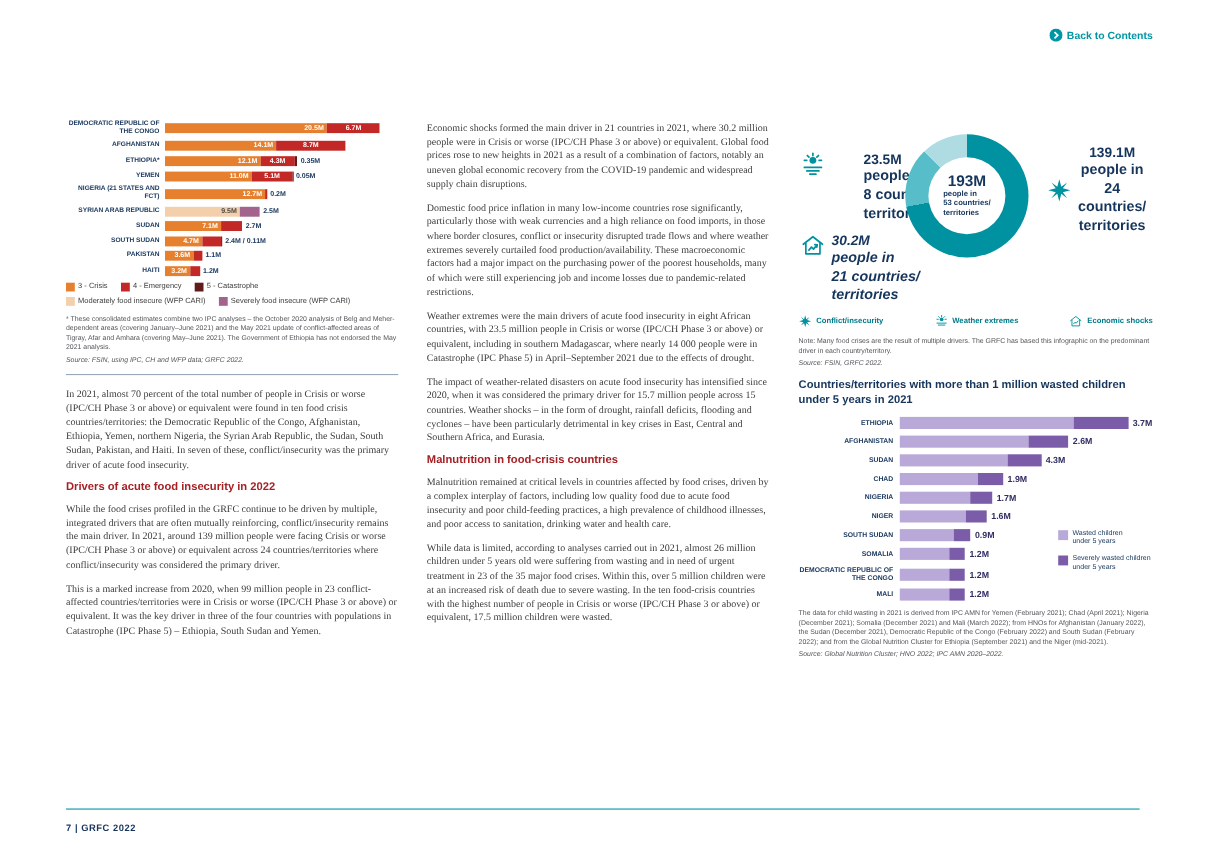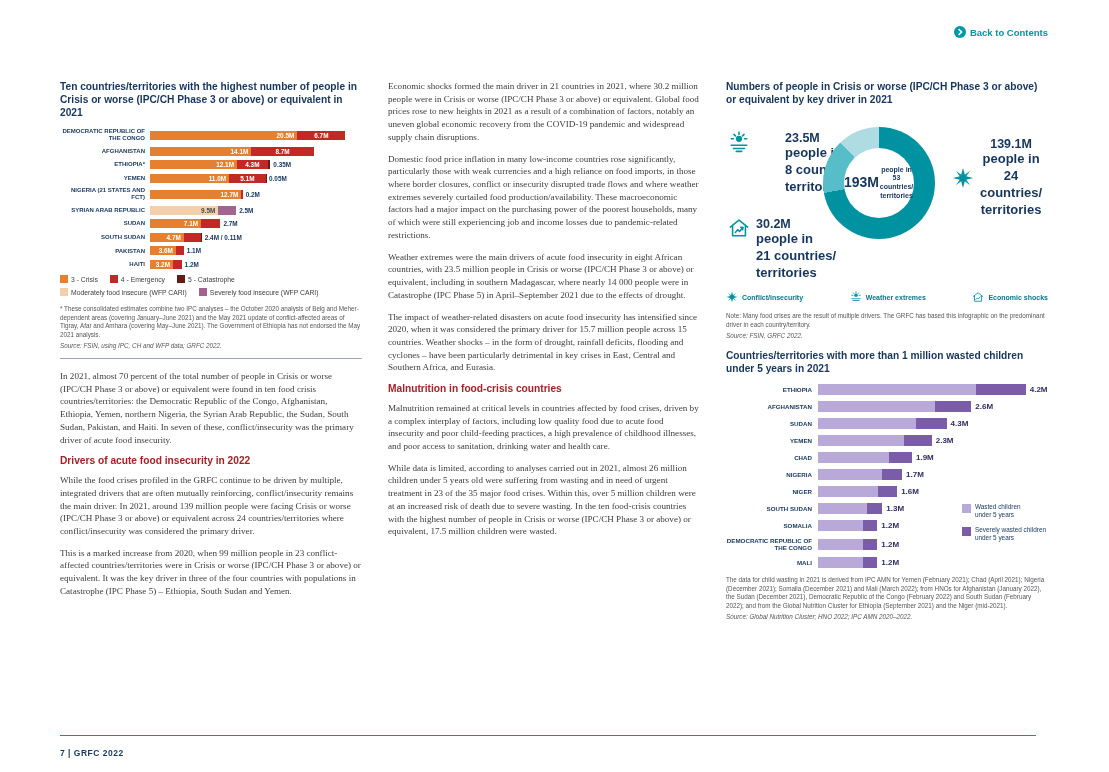--- a/index.html
+++ b/index.html
@@ -1,18 +1,18 @@
 <!DOCTYPE html>
 <html><head>
 <meta charset="utf-8">
 <style>
   * { margin:0; padding:0; box-sizing:border-box; }
   html,body { background:#ffffff; }
   body { width:1109px; height:772px; font-family:"Liberation Sans",sans-serif; color:#3C3C3B; }
-  .page { position:relative; width:1109px; height:772px; overflow:hidden; padding:8px 61px 0 60px; background:#fff; }
+  .page { position:relative; width:1109px; height:772px; overflow:hidden; padding:38px 61px 0 60px; background:#fff; }
 
   
   .back-link { position:absolute; top:26px; right:61px; display:flex; align-items:center; gap:4px;
     color:#0096A5; font-weight:bold; font-size:9.5px; cursor:pointer; }
 
   
   .columns { display:grid; grid-template-columns:302px 312px 322px; column-gap:26px; margin-top:72px; }
 
   .chart-title { font-size:10.2px; font-weight:bold; color:#16355C; line-height:1.28; margin-bottom:9px; }
   .red-heading { font-size:10.2px; font-weight:bold; color:#A62125; line-height:1.25; margin:2px 0 6px 0; }
@@ -32,26 +32,26 @@
   .hout { font-size:6.4px; font-weight:bold; color:#16355C; margin-left:3px; white-space:nowrap; }
 
   .leg { display:flex; flex-wrap:wrap; gap:5px 12px; margin:6px 0 9px 0; }
   .leg-item { display:flex; align-items:center; gap:3px; font-size:6.8px; color:#3C3C3B; }
   .leg-sq { width:8px; height:8px; flex:0 0 8px; }
 
   
   .infographic { position:relative; height:172px; margin-bottom:2px; }
   .donut { position:absolute; left:97px; top:12px; width:112px; height:112px; border-radius:50%; }
   .donut-hole { position:absolute; inset:21px; background:#fff; border-radius:50%;
-    display:flex; flex-direction:row; align-items:center; justify-content:center; text-align:center; }
+    display:flex; flex-direction:column; align-items:center; justify-content:center; }
   .donut-val { font-size:14px; font-weight:bold; color:#16355C; line-height:1.1; }
   .donut-sub { font-size:7px; font-weight:bold; color:#16355C; line-height:1.25; white-space:pre-line; }
   .stat { position:absolute; display:flex; gap:6px; align-items:flex-start; }
-  .stat-weather { left:2px; top:16px;gap:35px; }
-  .stat-economic { left:2px; top:102px; }
+  .stat-weather { left:2px; top:28px;gap:35px; }
+  .stat-economic { left:2px; top:102px;font-style:italic; }
   .stat-conflict { right:10px; top:22px; flex-direction:row; align-items:center; text-align:center; width:86px; }
   .stat-val { font-size:12.5px; font-weight:bold; color:#16355C; line-height:1.15; }
   .stat-sub { font-size:13px; font-weight:bold; color:#16355C; line-height:1.3; white-space:pre-line; }
   .driver-legend { display:flex; justify-content:space-between; align-items:center; margin:4px 0 9px 0; }
   .dleg-item { display:flex; align-items:center; gap:4px; font-size:7px; font-weight:bold; color:#007A8A; }
 
   
   .wchart { position:relative; margin:4px 0 8px 0; }
   .wrow { display:flex; align-items:center; margin-bottom:6px; }
   .wlabel { width:92px; padding-right:6px; font-size:6.2px; font-weight:bold; color:#16355C; text-align:right; line-height:1.15; }
@@ -79,21 +79,20 @@
     <svg class="icon12" viewBox="0 0 12 12">
       <circle cx="6" cy="6" r="6" fill="#0096A5"></circle>
       <path d="M4.6 3.2 L7.6 6 L4.6 8.8" stroke="#fff" stroke-width="1.6" fill="none"></path>
     </svg>
     <span>Back to Contents</span>
   </div>
 
   <div class="columns">
 
     <div class="col">
-      <h3 class="chart-title">Ten countries/territories with the highest number of people in Crisis or worse (IPC/CH Phase 3 or above) or equivalent in 2021</h3>
       <div class="hchart" id="phase-chart">
           <div class="hrow">
             <div class="hlabel">DEMOCRATIC REPUBLIC OF THE CONGO</div>
             <div class="htrack">
               <div class="hseg seg-crisis" style="width: 69.4915%; background: rgb(230, 128, 46);">20.5M</div>
               <div class="hseg seg-emergency" style="width: 22.7119%; background: rgb(194, 40, 38);">6.7M</div>
             </div>
           </div>
           <div class="hrow">
             <div class="hlabel">AFGHANISTAN</div>
@@ -205,21 +204,20 @@
       <p class="body-p">Economic shocks formed the main driver in 21 countries in 2021, where 30.2 million people were in Crisis or worse (IPC/CH Phase 3 or above) or equivalent. Global food prices rose to new heights in 2021 as a result of a combination of factors, notably an uneven global economic recovery from the COVID-19 pandemic and widespread supply chain disruptions.</p>
       <p class="body-p">Domestic food price inflation in many low-income countries rose significantly, particularly those with weak currencies and a high reliance on food imports, in those where border closures, conflict or insecurity disrupted trade flows and where weather extremes severely curtailed food production/availability. These macroeconomic factors had a major impact on the purchasing power of the poorest households, many of which were still experiencing job and income losses due to pandemic-related restrictions.</p>
       <p class="body-p">Weather extremes were the main drivers of acute food insecurity in eight African countries, with 23.5 million people in Crisis or worse (IPC/CH Phase 3 or above) or equivalent, including in southern Madagascar, where nearly 14 000 people were in Catastrophe (IPC Phase 5) in April–September 2021 due to the effects of drought.</p>
       <p class="body-p">The impact of weather-related disasters on acute food insecurity has intensified since 2020, when it was considered the primary driver for 15.7 million people across 15 countries. Weather shocks – in the form of drought, rainfall deficits, flooding and cyclones – have been particularly detrimental in key crises in East, Central and Southern Africa, and Eurasia.</p>
       <h4 class="red-heading">Malnutrition in food-crisis countries</h4>
       <p class="body-p">Malnutrition remained at critical levels in countries affected by food crises, driven by a complex interplay of factors, including low quality food due to acute food insecurity and poor child-feeding practices, a high prevalence of childhood illnesses, and poor access to sanitation, drinking water and health care.</p>
       <p class="body-p">While data is limited, according to analyses carried out in 2021, almost 26 million children under 5 years old were suffering from wasting and in need of urgent treatment in 23 of the 35 major food crises. Within this, over 5 million children were at an increased risk of death due to severe wasting. In the ten food-crisis countries with the highest number of people in Crisis or worse (IPC/CH Phase 3 or above) or equivalent, 17.5 million children were wasted.</p>
     </div>
 
     <div class="col">
-      <h3 class="chart-title">Numbers of people in Crisis or worse (IPC/CH Phase 3 or above) or equivalent by key driver in 2021</h3>
 
       <div class="infographic">
 
         <div class="stat stat-weather">
           <svg class="icon22" viewBox="0 0 24 24">
             <g stroke="#0092A0" stroke-width="1.7" fill="none" stroke-linecap="round">
               <circle cx="12" cy="8.5" r="3.4" fill="#0092A0" stroke="none"></circle>
               <path d="M12 1.5v2.2 M6.5 3.7l1.6 1.6 M17.5 3.7l-1.6 1.6 M3.5 8.5h2.4 M18.1 8.5h2.4"></path>
               <path d="M3.5 15.5h17 M6 19h12 M9 22.2h6"></path>
             </g>
@@ -304,48 +302,40 @@
       <p class="source-p" style="margin-bottom:10px;">Source: FSIN, GRFC 2022.</p>
 
       <h3 class="chart-title">Countries/territories with more than 1 million wasted children under 5 years in 2021</h3>
       <div class="wchart">
         <div id="wasting-rows">
             <div class="wrow">
               <div class="wlabel">ETHIOPIA</div>
               <div class="wtrack">
                 <div class="wseg" style="width: 68.6452%; background: rgb(185, 169, 216);"></div>
                 <div class="wseg" style="width: 21.6774%; background: rgb(122, 92, 168);"></div>
-                <span class="wout">4.2M</span>
+                <span class="wout">3.7M</span>
               </div>
             </div>
             <div class="wrow">
               <div class="wlabel">AFGHANISTAN</div>
               <div class="wtrack">
                 <div class="wseg" style="width: 50.6667%; background: rgb(185, 169, 216);"></div>
                 <div class="wseg" style="width: 16%; background: rgb(122, 92, 168);"></div>
                 <span class="wout">2.6M</span>
               </div>
             </div>
             <div class="wrow">
               <div class="wlabel">SUDAN</div>
               <div class="wtrack">
                 <div class="wseg" style="width: 42.4946%; background: rgb(185, 169, 216);"></div>
                 <div class="wseg" style="width: 13.4194%; background: rgb(122, 92, 168);"></div>
                 <span class="wout">4.3M</span>
               </div>
             </div>
             <div class="wrow">
-              <div class="wlabel">YEMEN</div>
-              <div class="wtrack">
-                <div class="wseg" style="width: 37.5914%; background: rgb(185, 169, 216);"></div>
-                <div class="wseg" style="width: 11.871%; background: rgb(122, 92, 168);"></div>
-                <span class="wout">2.3M</span>
-              </div>
-            </div>
-            <div class="wrow">
               <div class="wlabel">CHAD</div>
               <div class="wtrack">
                 <div class="wseg" style="width: 31.0538%; background: rgb(185, 169, 216);"></div>
                 <div class="wseg" style="width: 9.80645%; background: rgb(122, 92, 168);"></div>
                 <span class="wout">1.9M</span>
               </div>
             </div>
             <div class="wrow">
               <div class="wlabel">NIGERIA</div>
               <div class="wtrack">
@@ -360,21 +350,21 @@
                 <div class="wseg" style="width: 26.1505%; background: rgb(185, 169, 216);"></div>
                 <div class="wseg" style="width: 8.25806%; background: rgb(122, 92, 168);"></div>
                 <span class="wout">1.6M</span>
               </div>
             </div>
             <div class="wrow">
               <div class="wlabel">SOUTH SUDAN</div>
               <div class="wtrack">
                 <div class="wseg" style="width: 21.2473%; background: rgb(185, 169, 216);"></div>
                 <div class="wseg" style="width: 6.70968%; background: rgb(122, 92, 168);"></div>
-                <span class="wout">1.3M</span>
+                <span class="wout">0.9M</span>
               </div>
             </div>
             <div class="wrow">
               <div class="wlabel">SOMALIA</div>
               <div class="wtrack">
                 <div class="wseg" style="width: 19.6129%; background: rgb(185, 169, 216);"></div>
                 <div class="wseg" style="width: 6.19355%; background: rgb(122, 92, 168);"></div>
                 <span class="wout">1.2M</span>
               </div>
             </div>

